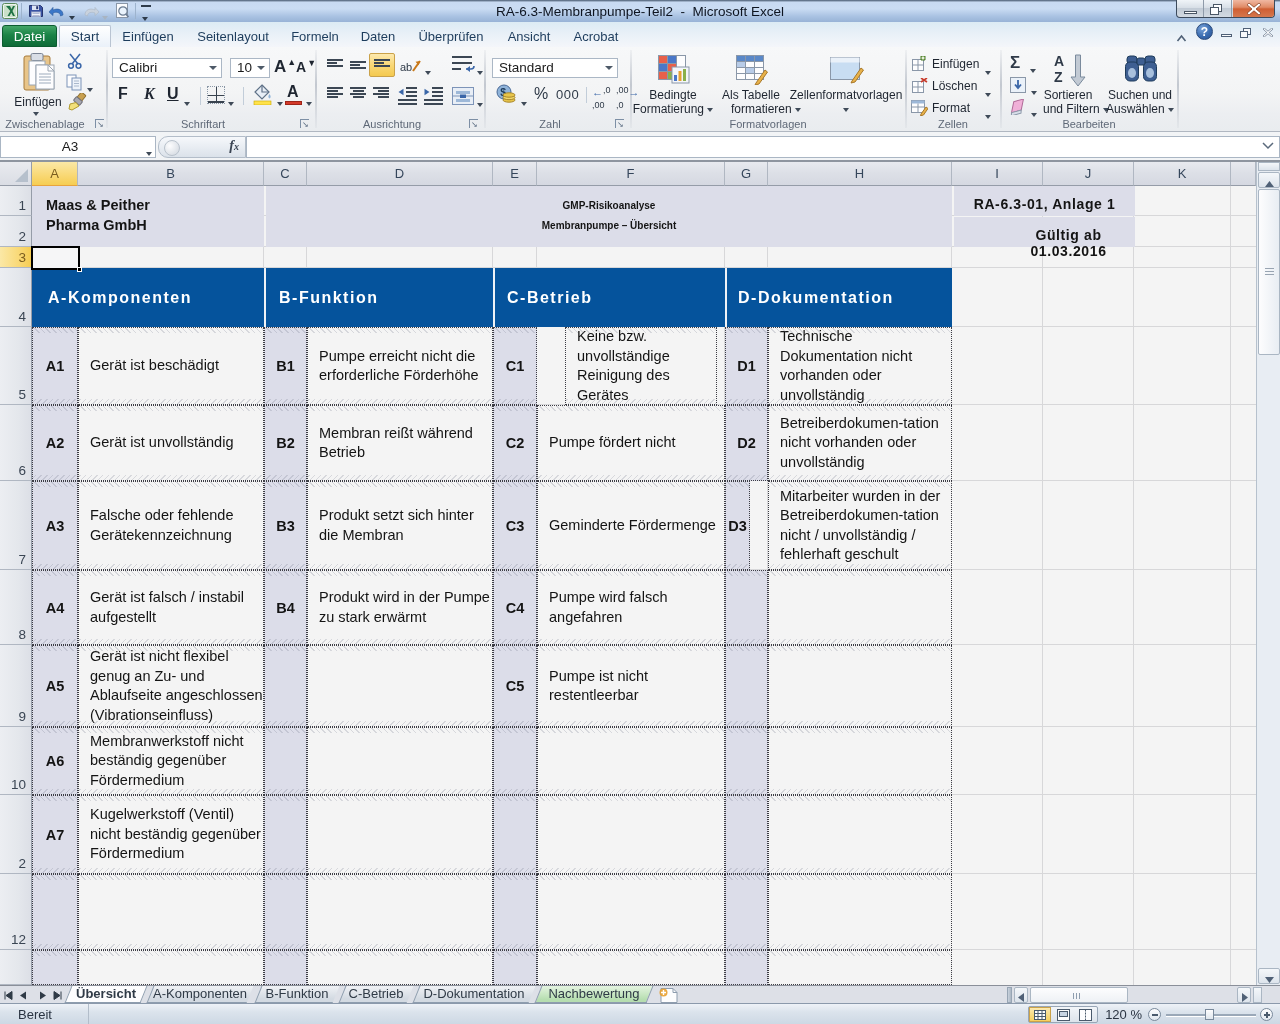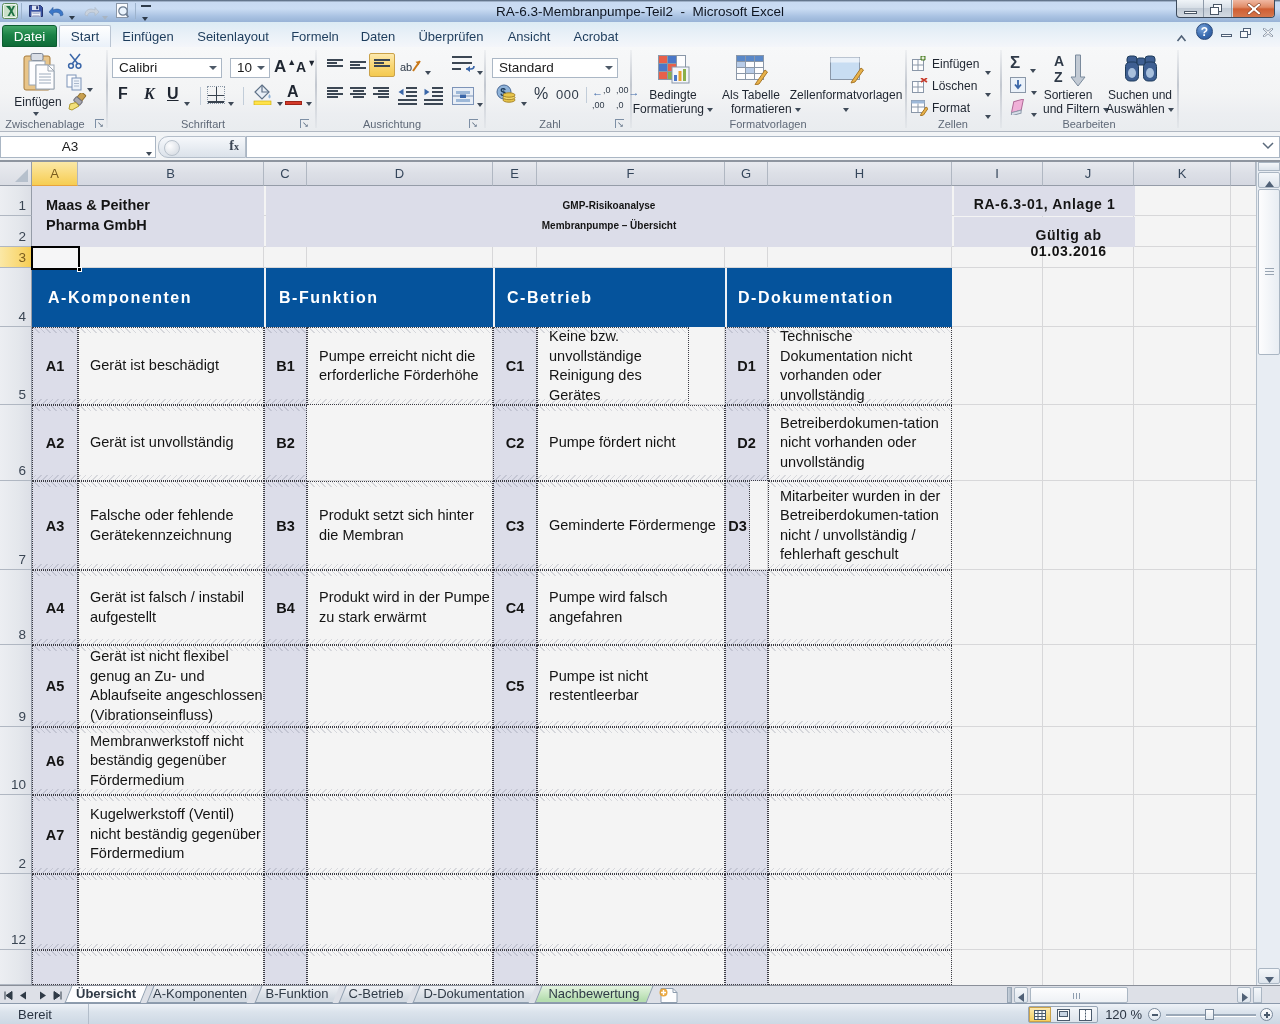--- a/index.html
+++ b/index.html
@@ -24,21 +24,21 @@
 .launch:before { content:""; position:absolute; left:0; top:0; width:8px; height:8px; border-left:1.5px solid #7d8fa5; border-top:1.5px solid #7d8fa5; }
 .launch:after { content:"\2198"; position:absolute; left:2px; top:1px; font-size:8px; color:#56687e; }
 .combo { position:absolute; background:#fff; border:1px solid #abb7c5; font-size:13.5px; color:#1a1a1a; }
 .combo .car { position:absolute; right:4px; top:50%; margin-top:-2px; width:0; height:0; border-left:4px solid transparent; border-right:4px solid transparent; border-top:4px solid #4e5a68; }
 .car2 { display:inline-block; width:0; height:0; border-left:3.5px solid transparent; border-right:3.5px solid transparent; border-top:4px solid #3f4a58; vertical-align:middle; }
 .btxt { position:absolute; font-size:12px; color:#1e2530; white-space:nowrap; }
 #formulabar { position:absolute; left:0; top:132px; width:1280px; height:30px; background:#f2f4f6; border-bottom:2px solid #8e959f; }
 #namebox { position:absolute; left:0px; top:4px; width:156px; height:22px; background:#fff; border:1px solid #aab6c4; font-size:13.5px; color:#1a1a1a; text-align:center; line-height:20px; }
 #fxwell { position:absolute; left:158px; top:4px; width:88px; height:22px; background:linear-gradient(180deg,#f6f8fb,#dbe2ea); border:1px solid #b3bdc9; border-radius:10px 0 0 10px; }
 #fxwell:before { content:""; position:absolute; left:5px; top:3px; width:14px; height:14px; border-radius:50%; background:radial-gradient(circle at 35% 35%, #fdfdfe, #cfd6de); border:1px solid #b9c2cc; }
-#fx { position:absolute; right:6px; top:1px; font-size:14px; font-weight:bold; color:#3a4452; font-family:"Liberation Serif",serif; }
+#fx { position:absolute; right:6px; top:1px; font-size:14px; font-style:italic; font-weight:bold; color:#3a4452; font-family:"Liberation Serif",serif; }
 #fbfield { position:absolute; left:246px; top:4px; width:1034px; height:22px; background:#fff; border:1px solid #aab6c4; }
 #corner { position:absolute; left:0; top:0; width:32px; height:24px; background:linear-gradient(180deg,#e9ebef,#dadde4); border-right:1px solid #959ca8; border-bottom:1px solid #959ca8; }
 #corner:after { content:""; position:absolute; right:3px; bottom:3px; width:0; height:0; border-left:13px solid transparent; border-bottom:13px solid #b6c0cc; }
 .colhdr { position:absolute; top:0; height:24px; line-height:23px; text-align:center; font-size:13px; color:#35465b;
   background:linear-gradient(180deg,#e8eaef 0,#dde0e7 45%,#d5d8e1 100%); border-right:1px solid #b0b7c2; border-bottom:1px solid #959ca8; }
 .rowhdr { position:absolute; left:0; width:32px; background:linear-gradient(90deg,#eceef2 0,#e4e7ec 60%,#dcdfe6 100%);
   border-right:1px solid #959ca8; border-bottom:1px solid #b0b7c2; font-size:13.5px; color:#3a4553; text-align:right; }
 .rowhdr span { position:absolute; right:5px; bottom:2px; }
 .hdrselc { background:linear-gradient(180deg,#fbe8a6 0,#f9d977 55%,#f6cd52 100%) !important; border-bottom:1px solid #e8a33d !important; color:#7a5c1e !important; }
 .hdrselr { background:linear-gradient(90deg,#fbe8a6 0,#f9d977 60%,#f6cd52 100%) !important; border-right:1px solid #e8a33d !important; color:#7a5c1e !important; }
@@ -514,32 +514,35 @@
 <div class="cell" style="left:725px;top:106px;width:2px;height:59px;background:#eef2f7;"></div>
 <div class="cell lav dot hat lbl" style="left:32px;top:165px;width:46px;height:78px;">A1</div>
 <div class="cell wht dot hat txt" style="left:78px;top:165px;width:186px;height:78px;">
         <div>Gerät ist beschädigt</div>
       </div>
 <div class="cell lav dot hat lbl" style="left:264px;top:165px;width:43px;height:78px;">B1</div>
 <div class="cell wht dot hat txt" style="left:307px;top:165px;width:186px;height:78px;">
         <div>Pumpe erreicht nicht die<br>erforderliche Förderhöhe</div>
       </div>
 <div class="cell lav dot hat lbl" style="left:493px;top:165px;width:44px;height:78px;">C1</div>
-<div class="cell wht dot hat txt" style="left:537px;top:165px;width:152px;height:78px;">
+<div class="cell wht dot hat txt" style="left:565px;top:165px;width:152px;height:78px;">
         <div>Keine bzw. unvollständige<br>Reinigung des Gerätes</div>
       </div>
 <div class="cell lav dot hat lbl" style="left:725px;top:165px;width:43px;height:78px;">D1</div>
 <div class="cell wht dot hat txt" style="left:768px;top:165px;width:184px;height:78px;">
         <div>Technische<br>Dokumentation nicht<br>vorhanden oder<br>unvollständig</div>
       </div>
 <div class="cell lav dot hat lbl" style="left:32px;top:243px;width:46px;height:76px;">A2</div>
 <div class="cell wht dot hat txt" style="left:78px;top:243px;width:186px;height:76px;">
         <div>Gerät ist unvollständig</div>
       </div>
 <div class="cell lav dot hat lbl" style="left:264px;top:243px;width:43px;height:76px;">B2</div>
+<div class="cell wht dot hat txt" style="left:307px;top:243px;width:186px;height:76px;">
+        <div>Membran reißt während<br>Betrieb</div>
+      </div>
 <div class="cell lav dot hat lbl" style="left:493px;top:243px;width:44px;height:76px;">C2</div>
 <div class="cell wht dot hat txt" style="left:537px;top:243px;width:188px;height:76px;">
         <div>Pumpe fördert nicht</div>
       </div>
 <div class="cell lav dot hat lbl" style="left:725px;top:243px;width:43px;height:76px;">D2</div>
 <div class="cell wht dot hat txt" style="left:768px;top:243px;width:184px;height:76px;">
         <div>Betreiberdokumen-tation<br>nicht vorhanden oder<br>unvollständig</div>
       </div>
 <div class="cell lav dot hat lbl" style="left:32px;top:319px;width:46px;height:89px;">A3</div>
 <div class="cell wht dot hat txt" style="left:78px;top:319px;width:186px;height:89px;">

